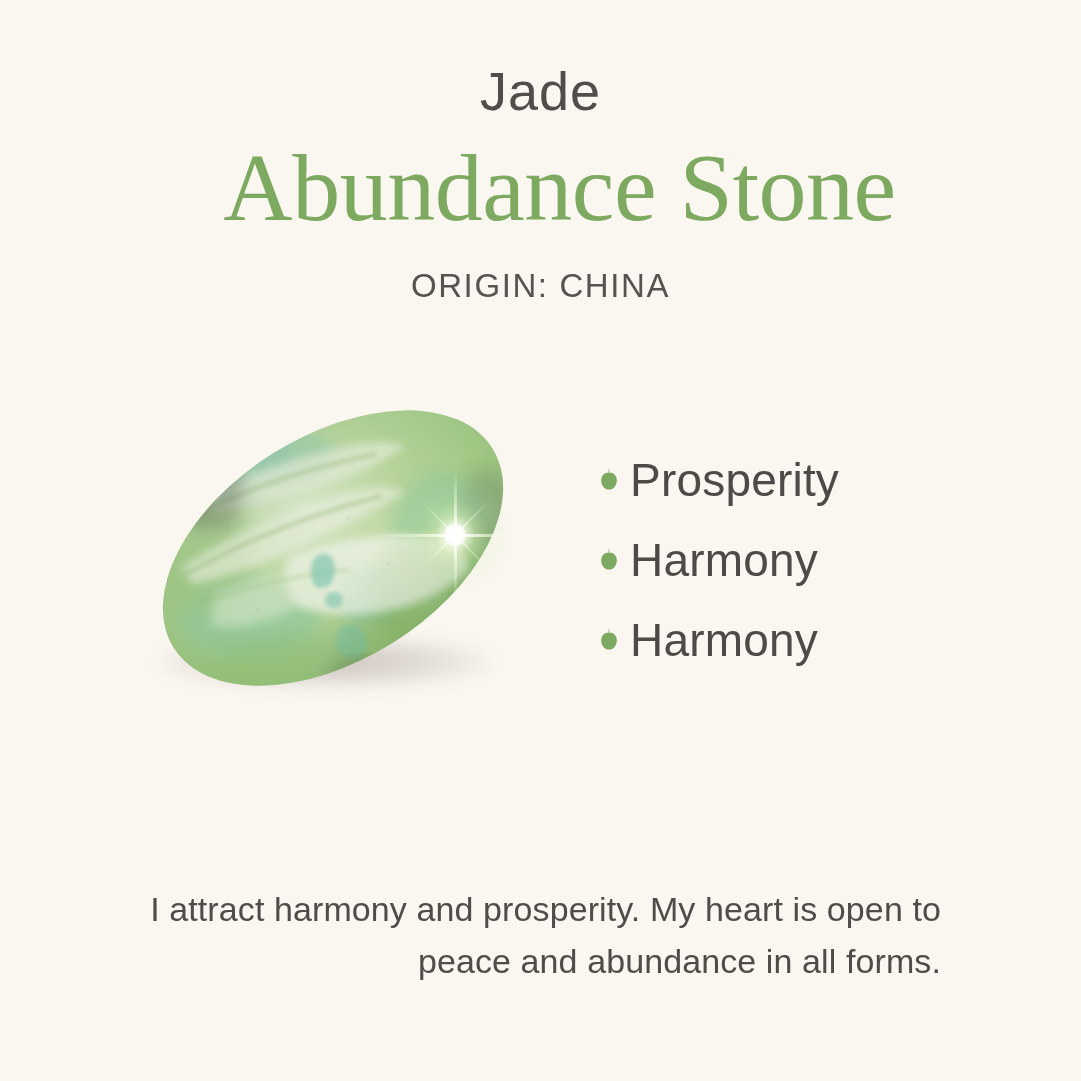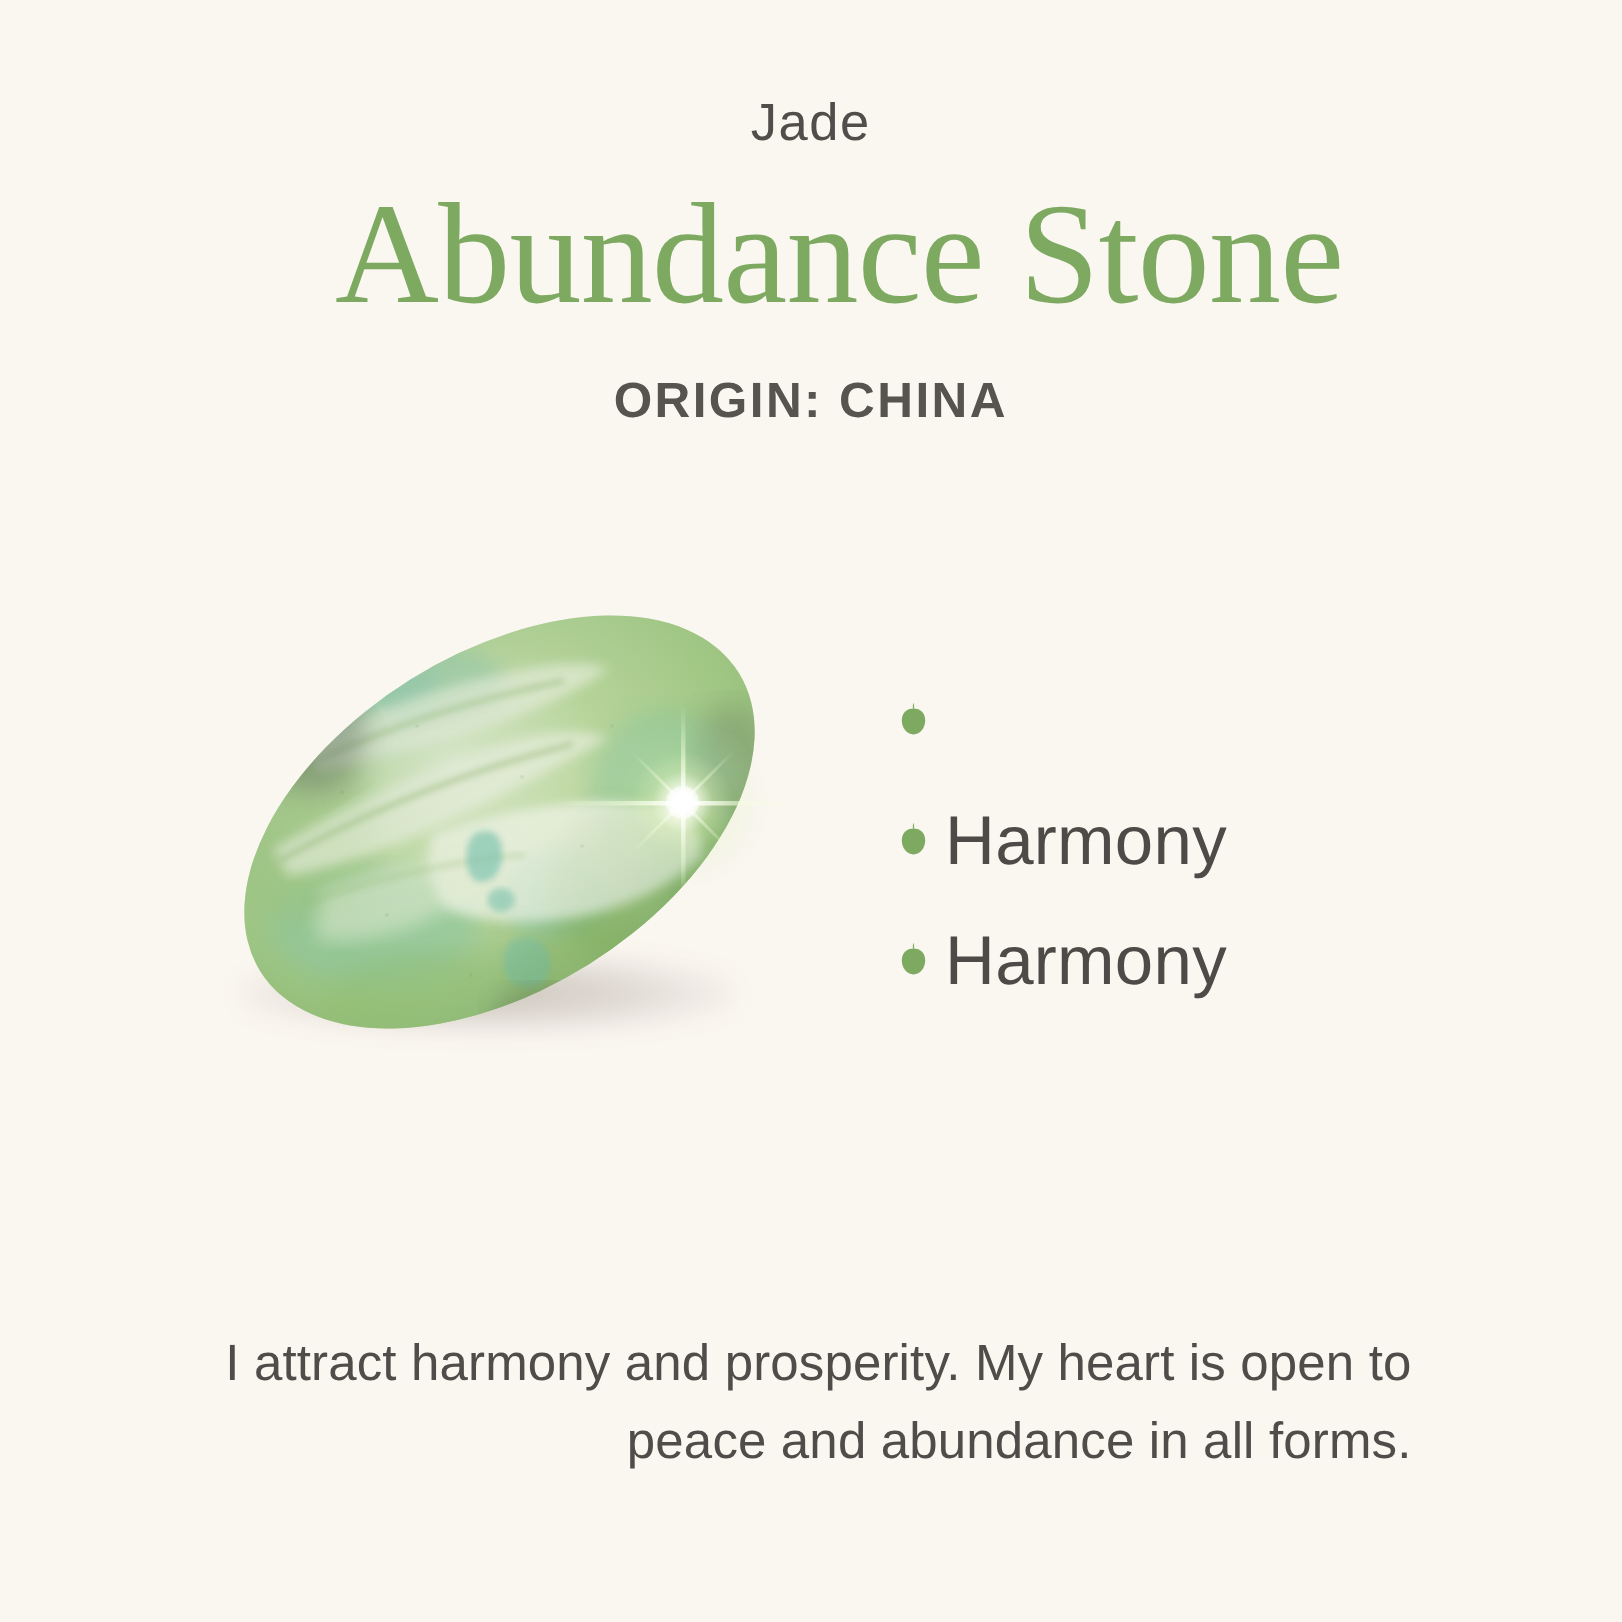--- a/index.html
+++ b/index.html
@@ -16,21 +16,21 @@
     background:#faf6f0;
     overflow:hidden;
     font-family:"Liberation Sans", sans-serif;
   }
 
   
   .header { position:absolute; left:0; top:0; width:1081px; text-align:center; }
 
   .eyebrow {
     font-family:"Liberation Sans", sans-serif;
-    font-size:35px;
+    font-size:54px;
     font-weight:300;
     letter-spacing:1.0px;
     color:#504d4a;
     line-height:1;
     padding-top:64px;
   }
 
   .title {
     font-family:"Liberation Serif", "DejaVu Serif", serif;
     font-size:96px;
@@ -38,21 +38,21 @@
     letter-spacing:-0.5px;
     color:#7daa60;
     line-height:1.05;
     margin-top:20px;
     margin-left:38px;
   }
 
   .origin {
     font-family:"Liberation Sans", sans-serif;
     font-size:33px;
-    font-weight:700;
+    font-weight:400;
     letter-spacing:1.6px;
     color:#57534f;
     margin-top:28px;
   }
 
   
   .stone-area {
     position:absolute;
     left:120px; top:370px;
     width:470px; height:370px;
@@ -297,20 +297,21 @@
   <div class="props">
 
     <div class="prop-row">
       <span class="prop-bullet">
         <svg width="18" height="24" viewBox="0 0 18 24" xmlns="http://www.w3.org/2000/svg">
           <path d="M9 0.5 C8.2 3 8.6 4.2 9 5.2 C9.4 4.2 9.8 3 9 0.5 Z" fill="#7daa60"></path>
           <path d="M9 4.4 C4.2 4.4 1.2 7.6 1.2 12.2 C1.2 17.6 4.6 21.6 9 21.6
                    C13.4 21.6 16.8 17.6 16.8 12.2 C16.8 7.6 13.8 4.4 9 4.4 Z" fill="#7daa60"></path>
         </svg>
       </span>
+      <span class="prop-label">Prosperity</span>
     </div>
 
     <div class="prop-row">
       <span class="prop-bullet">
         <svg width="18" height="24" viewBox="0 0 18 24" xmlns="http://www.w3.org/2000/svg">
           <path d="M9 0.5 C8.2 3 8.6 4.2 9 5.2 C9.4 4.2 9.8 3 9 0.5 Z" fill="#7daa60"></path>
           <path d="M9 4.4 C4.2 4.4 1.2 7.6 1.2 12.2 C1.2 17.6 4.6 21.6 9 21.6
                    C13.4 21.6 16.8 17.6 16.8 12.2 C16.8 7.6 13.8 4.4 9 4.4 Z" fill="#7daa60"></path>
         </svg>
       </span>

